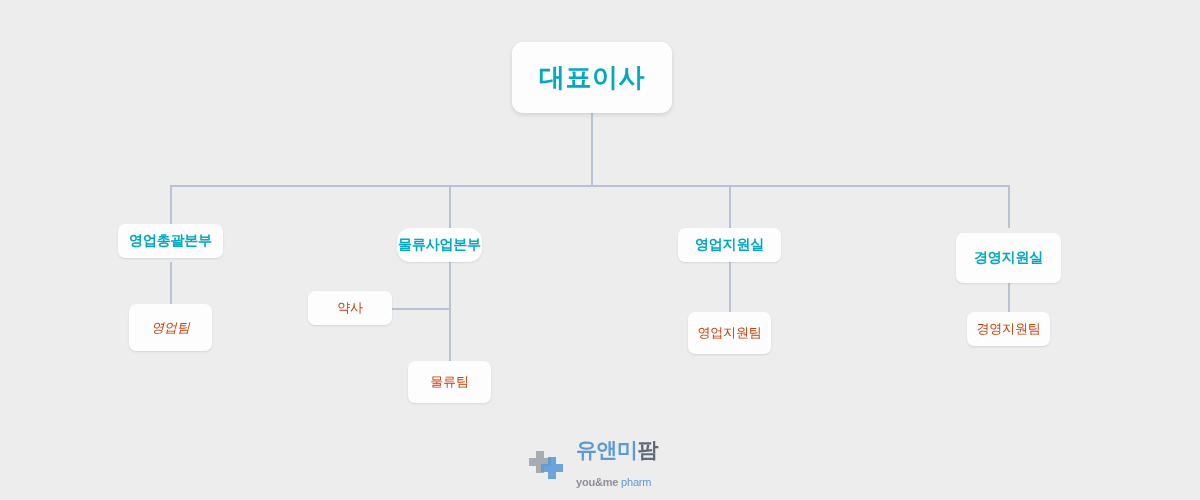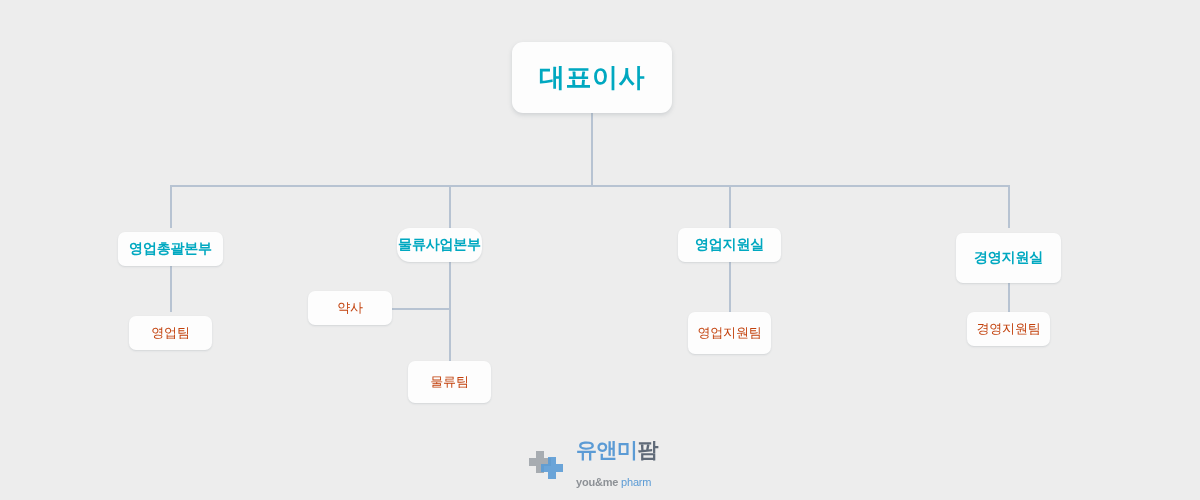--- a/index.html
+++ b/index.html
@@ -123,37 +123,37 @@
   <div class="line line-v" style="left:449px; top:262px; height:100px;"></div>
   <div class="line line-h" style="left:392px; top:308px; width:58px;"></div>
 
   <div class="line line-v" style="left:729px; top:262px; height:50px;"></div>
   <div class="line line-v" style="left:1008px; top:262px; height:50px;"></div>
 
   <div class="node level-0" style="left:512px; top:42px; width:160px; height:71px;">
     <span class="node-label">대표이사</span>
   </div>
 
-  <div class="node level-1" style="left:118px; top:232px; width:105px; height:34px;">
+  <div class="node level-1" style="left:118px; top:224px; width:105px; height:34px;">
     <span class="node-label">영업총괄본부</span>
   </div>
 
   <div class="node level-1" style="left:397px; top:228px; width:85px; height:34px;border-radius:13px;">
     <span class="node-label">물류사업본부</span>
   </div>
 
   <div class="node level-1" style="left:678px; top:228px; width:103px; height:34px;">
     <span class="node-label">영업지원실</span>
   </div>
 
   <div class="node level-1" style="left:956px; top:233px; width:105px; height:50px;">
     <span class="node-label">경영지원실</span>
   </div>
 
-  <div class="node level-2" style="left:129px; top:316px; width:83px; height:34px;">
+  <div class="node level-2" style="left:129px; top:304px; width:83px; height:47px;font-style:italic;">
     <span class="node-label">영업팀</span>
   </div>
 
   <div class="node level-2" style="left:308px; top:291px; width:84px; height:34px;">
     <span class="node-label">약사</span>
   </div>
 
   <div class="node level-2" style="left:408px; top:361px; width:83px; height:42px;">
     <span class="node-label">물류팀</span>
   </div>

